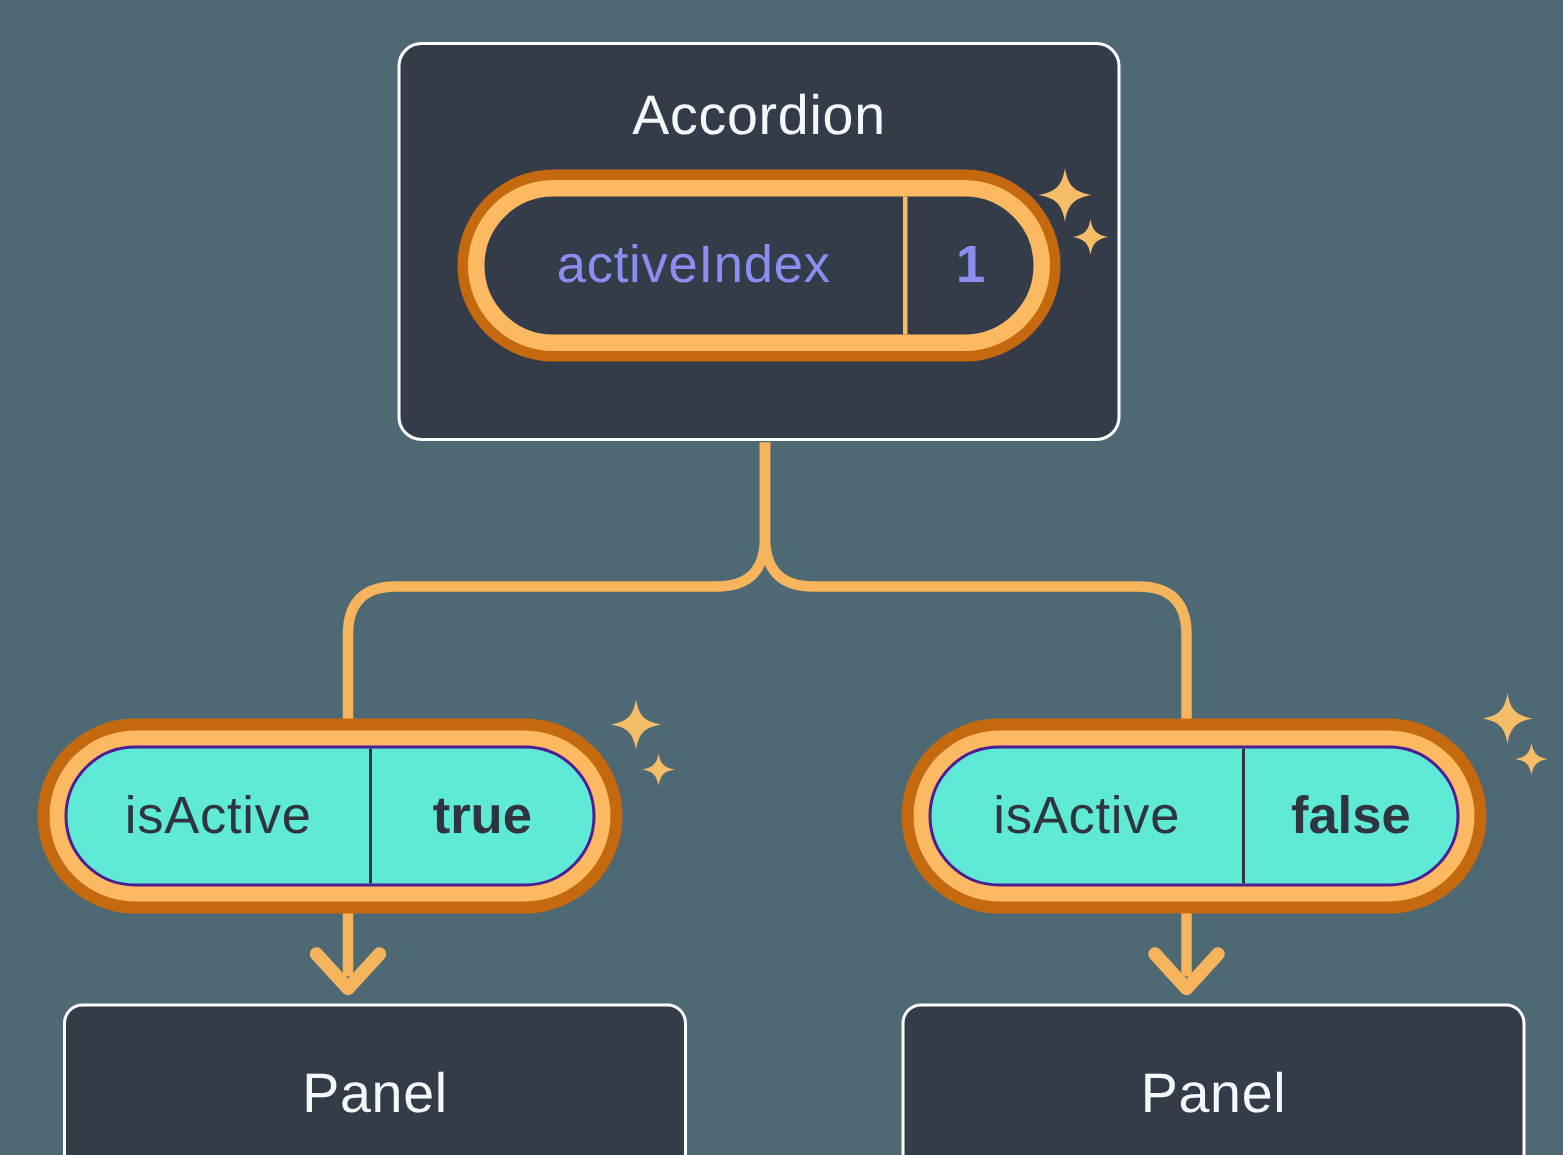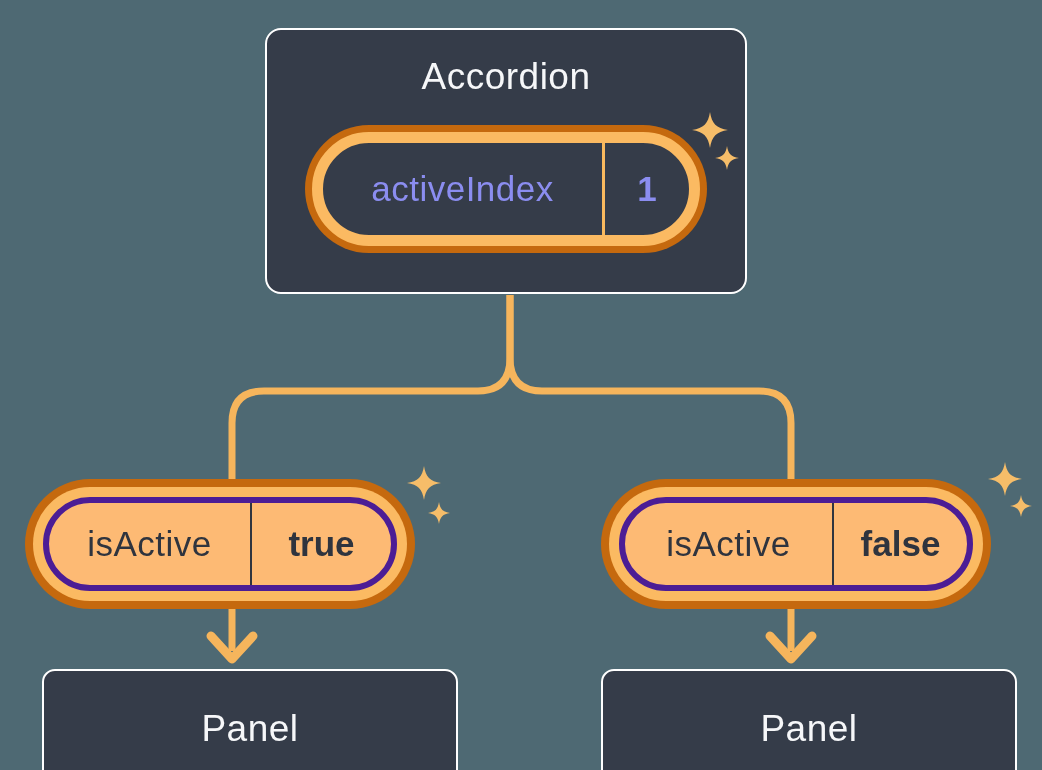--- a/index.html
+++ b/index.html
@@ -33,36 +33,36 @@
   .panel-label{color:#f6f7f9;font-size:37px;font-weight:500;letter-spacing:.5px;}
 
   .connector-layer{position:absolute;left:0;top:0;pointer-events:none;}
 
   
   .pill-cells{display:flex;width:100%;height:100%;align-items:stretch;}
   .cell{display:flex;align-items:center;justify-content:center;}
 
   
   .prop-pill{
-    position:absolute;left:312px;top:108px;width:388px;height:114px;
+    position:absolute;left:312px;top:96px;width:388px;height:114px;
     box-sizing:border-box;background:#353c49;
     border:11px solid #fbba62;border-radius:999px;
     box-shadow:0 0 0 7px #c5690e;
   }
   .prop-pill .state-name{color:#8b8df0;font-size:35px;letter-spacing:.5px;}
   .prop-pill .state-value{color:#8b8df0;font-size:35px;font-weight:700;}
   .prop-pill .divider{width:3px;background:#f9b95e;}
   .prop-pill .cell-name{flex:1;}
   .prop-pill .cell-value{width:84px;}
 
   
   .state-pill{
     position:absolute;width:354px;height:94px;
-    box-sizing:border-box;background:#fdba74;
-    border:6px solid #4c1d95;border-radius:999px;
+    box-sizing:border-box;background:#5eead4;
+    border:2px solid #4c1d95;border-radius:999px;
     box-shadow:0 0 0 10px #fbba62, 0 0 0 18px #c5690e;
     text-align:center;
   }
   .state-pill-left{left:43px;top:473px;}
   .state-pill-right{left:619px;top:473px;}
   .state-pill .state-name{color:#2f343e;font-size:35px;letter-spacing:.5px;}
   .state-pill .state-value{color:#2f343e;font-size:35px;font-weight:700;}
   .state-pill .divider{width:2px;background:#30353f;}
   .state-pill-left .cell-name{width:201px;}
   .state-pill-right .cell-name{width:207px;}

